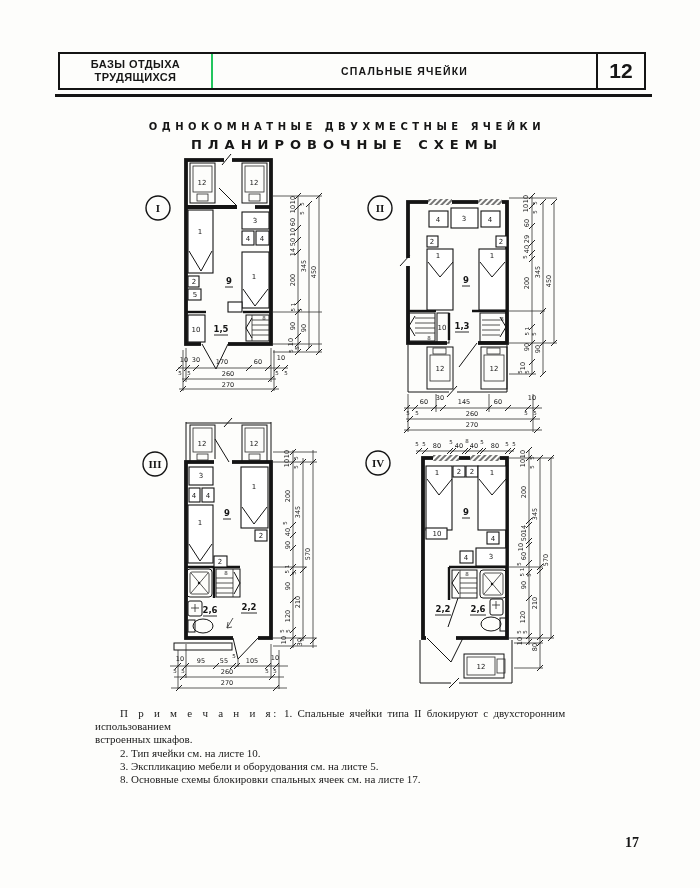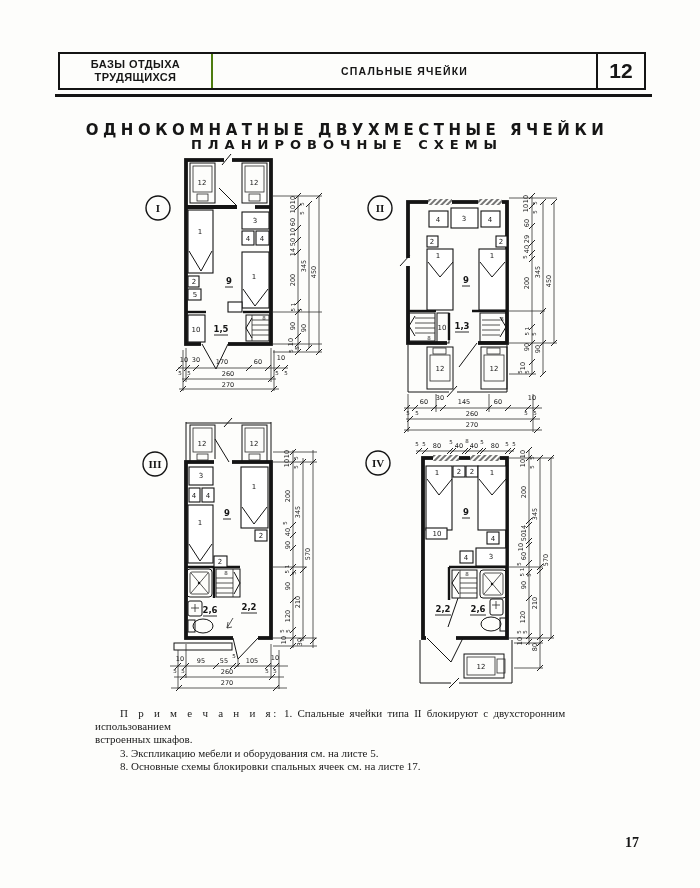--- a/index.html
+++ b/index.html
@@ -1,25 +1,25 @@
 <!DOCTYPE html>
 <html><head>
 <meta charset="utf-8">
 <style>
   html,body{margin:0;padding:0;background:#e8e8e4;}
   .sheet{position:relative;width:700px;height:888px;background:#fdfdfb;font-family:"Liberation Sans",sans-serif;color:#161616;overflow:hidden;}
   
   .hdr{position:absolute;left:58px;top:52px;width:588px;height:38px;border:2px solid #141414;display:flex;box-sizing:border-box;}
   .hcell{display:flex;align-items:center;justify-content:center;}
-  .hleft{width:151px;border-right:2px solid #4d7c0f;flex-direction:column;font-weight:bold;font-size:11px;letter-spacing:.4px;line-height:13px;}
+  .hleft{width:151px;border-right:2px solid #22c55e;flex-direction:column;font-weight:bold;font-size:11px;letter-spacing:.4px;line-height:13px;}
   .hmid{flex:1;font-weight:bold;font-size:10.5px;letter-spacing:1.2px;text-align:center;}
   .hnum{width:46px;border-left:2px solid #141414;font-weight:bold;font-size:21px;}
   .hline{position:absolute;left:55px;top:94px;width:597px;height:2.6px;background:#141414;}
   
-  .t1{position:absolute;left:0;top:121px;width:694px;text-align:center;font-weight:bold;font-size:15px;letter-spacing:4.5px;font-family:"DejaVu Sans",sans-serif;}
+  .t1{position:absolute;left:0;top:121px;width:694px;text-align:center;font-weight:bold;font-size:10px;letter-spacing:4.5px;font-family:"DejaVu Sans",sans-serif;}
   .t2{position:absolute;left:0;top:137px;width:694px;text-align:center;font-weight:bold;font-size:13px;letter-spacing:6px;font-family:"DejaVu Sans",sans-serif;}
   
   .notes{position:absolute;left:95px;top:707px;width:523px;font-family:"Liberation Serif",serif;font-size:11px;line-height:13.2px;color:#1a1a1a;}
   .nind{padding-left:25px;}
   .nlabel{letter-spacing:2.5px;}
   .n1{word-spacing:2.5px;}
   .pagenum{position:absolute;left:625px;top:821px;font-family:"Liberation Serif",serif;font-weight:bold;font-size:14px;margin-top:14px;}
   
   svg.plans{position:absolute;left:0;top:0;}
   .w{stroke:#141414;stroke-width:3.8;fill:none;}
@@ -692,18 +692,19 @@
         <text class="d5" transform="rotate(-90 527 632)" x="527" y="632">5</text>
         <text class="dm" transform="rotate(-90 522 641)" x="522" y="641">10</text>
         <text class="dm" transform="rotate(-90 537 647)" x="537" y="647">80</text>
       </g>
     </g>
   </svg>
 
   <div class="notes">
     <div class="n1" style="text-indent:25px;"><span class="nlabel">П р и м е ч а н и я:</span> <span>1. Спальные ячейки типа II блокируют с  двухсторонним  использованием</span></div>
     <div>встроенных шкафов.</div>
+    <div class="nind">2. Тип ячейки см. на листе 10.</div>
     <div class="nind">3. Экспликацию мебели и оборудования см. на листе 5.</div>
     <div class="nind">8. Основные схемы блокировки спальных ячеек см. на листе 17.</div>
   </div>
 
   <div class="pagenum">17</div>
 </div>
 
 </body></html>

